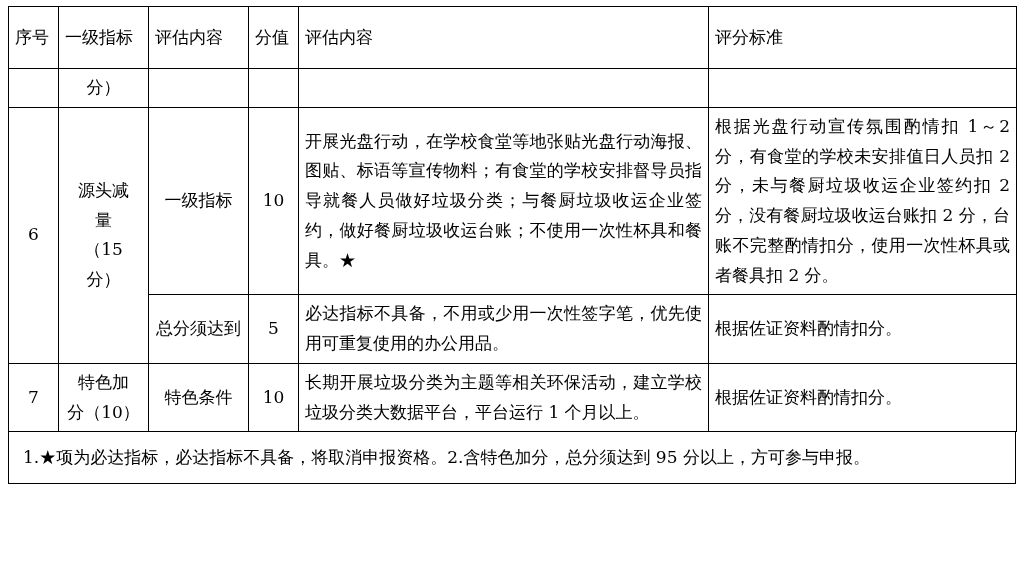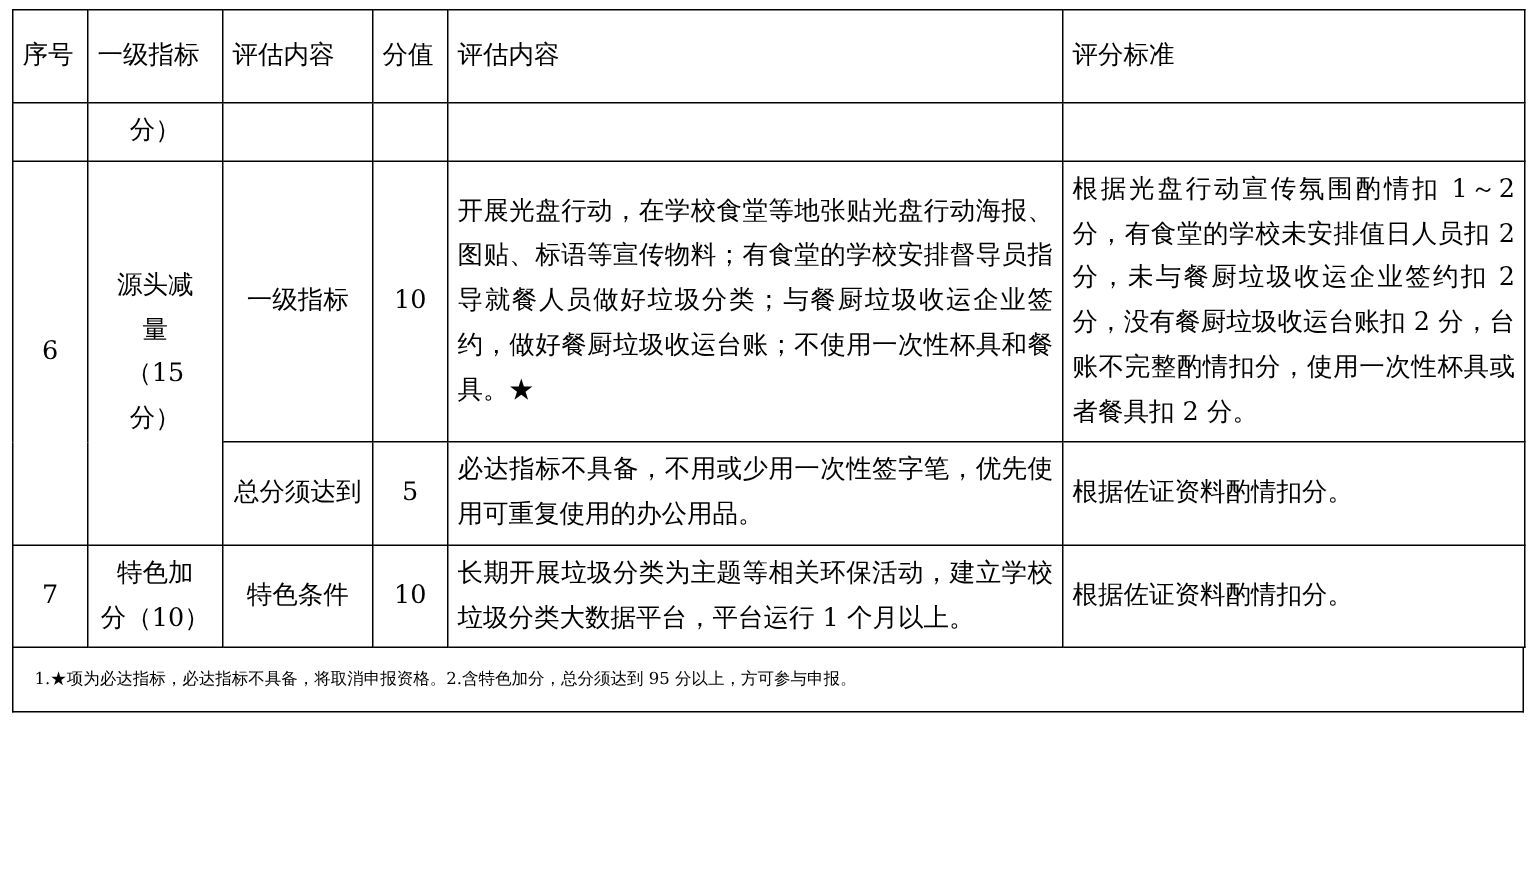--- a/index.html
+++ b/index.html
@@ -65,21 +65,21 @@
     font-size: 17px;
     text-align: center;
   }
   .notes {
     width: 1008px;
     margin: 0 auto;
     border: 1px solid #000000;
     border-top: none;
     box-sizing: border-box;
     padding: 12px 14px;
-    font-size: 11px;
+    font-size: 17px;
     line-height: 1.6;
   }
 </style>
 </head>
 <body>
 
 <div class="page">
 
   <table class="assess">
     <colgroup>

